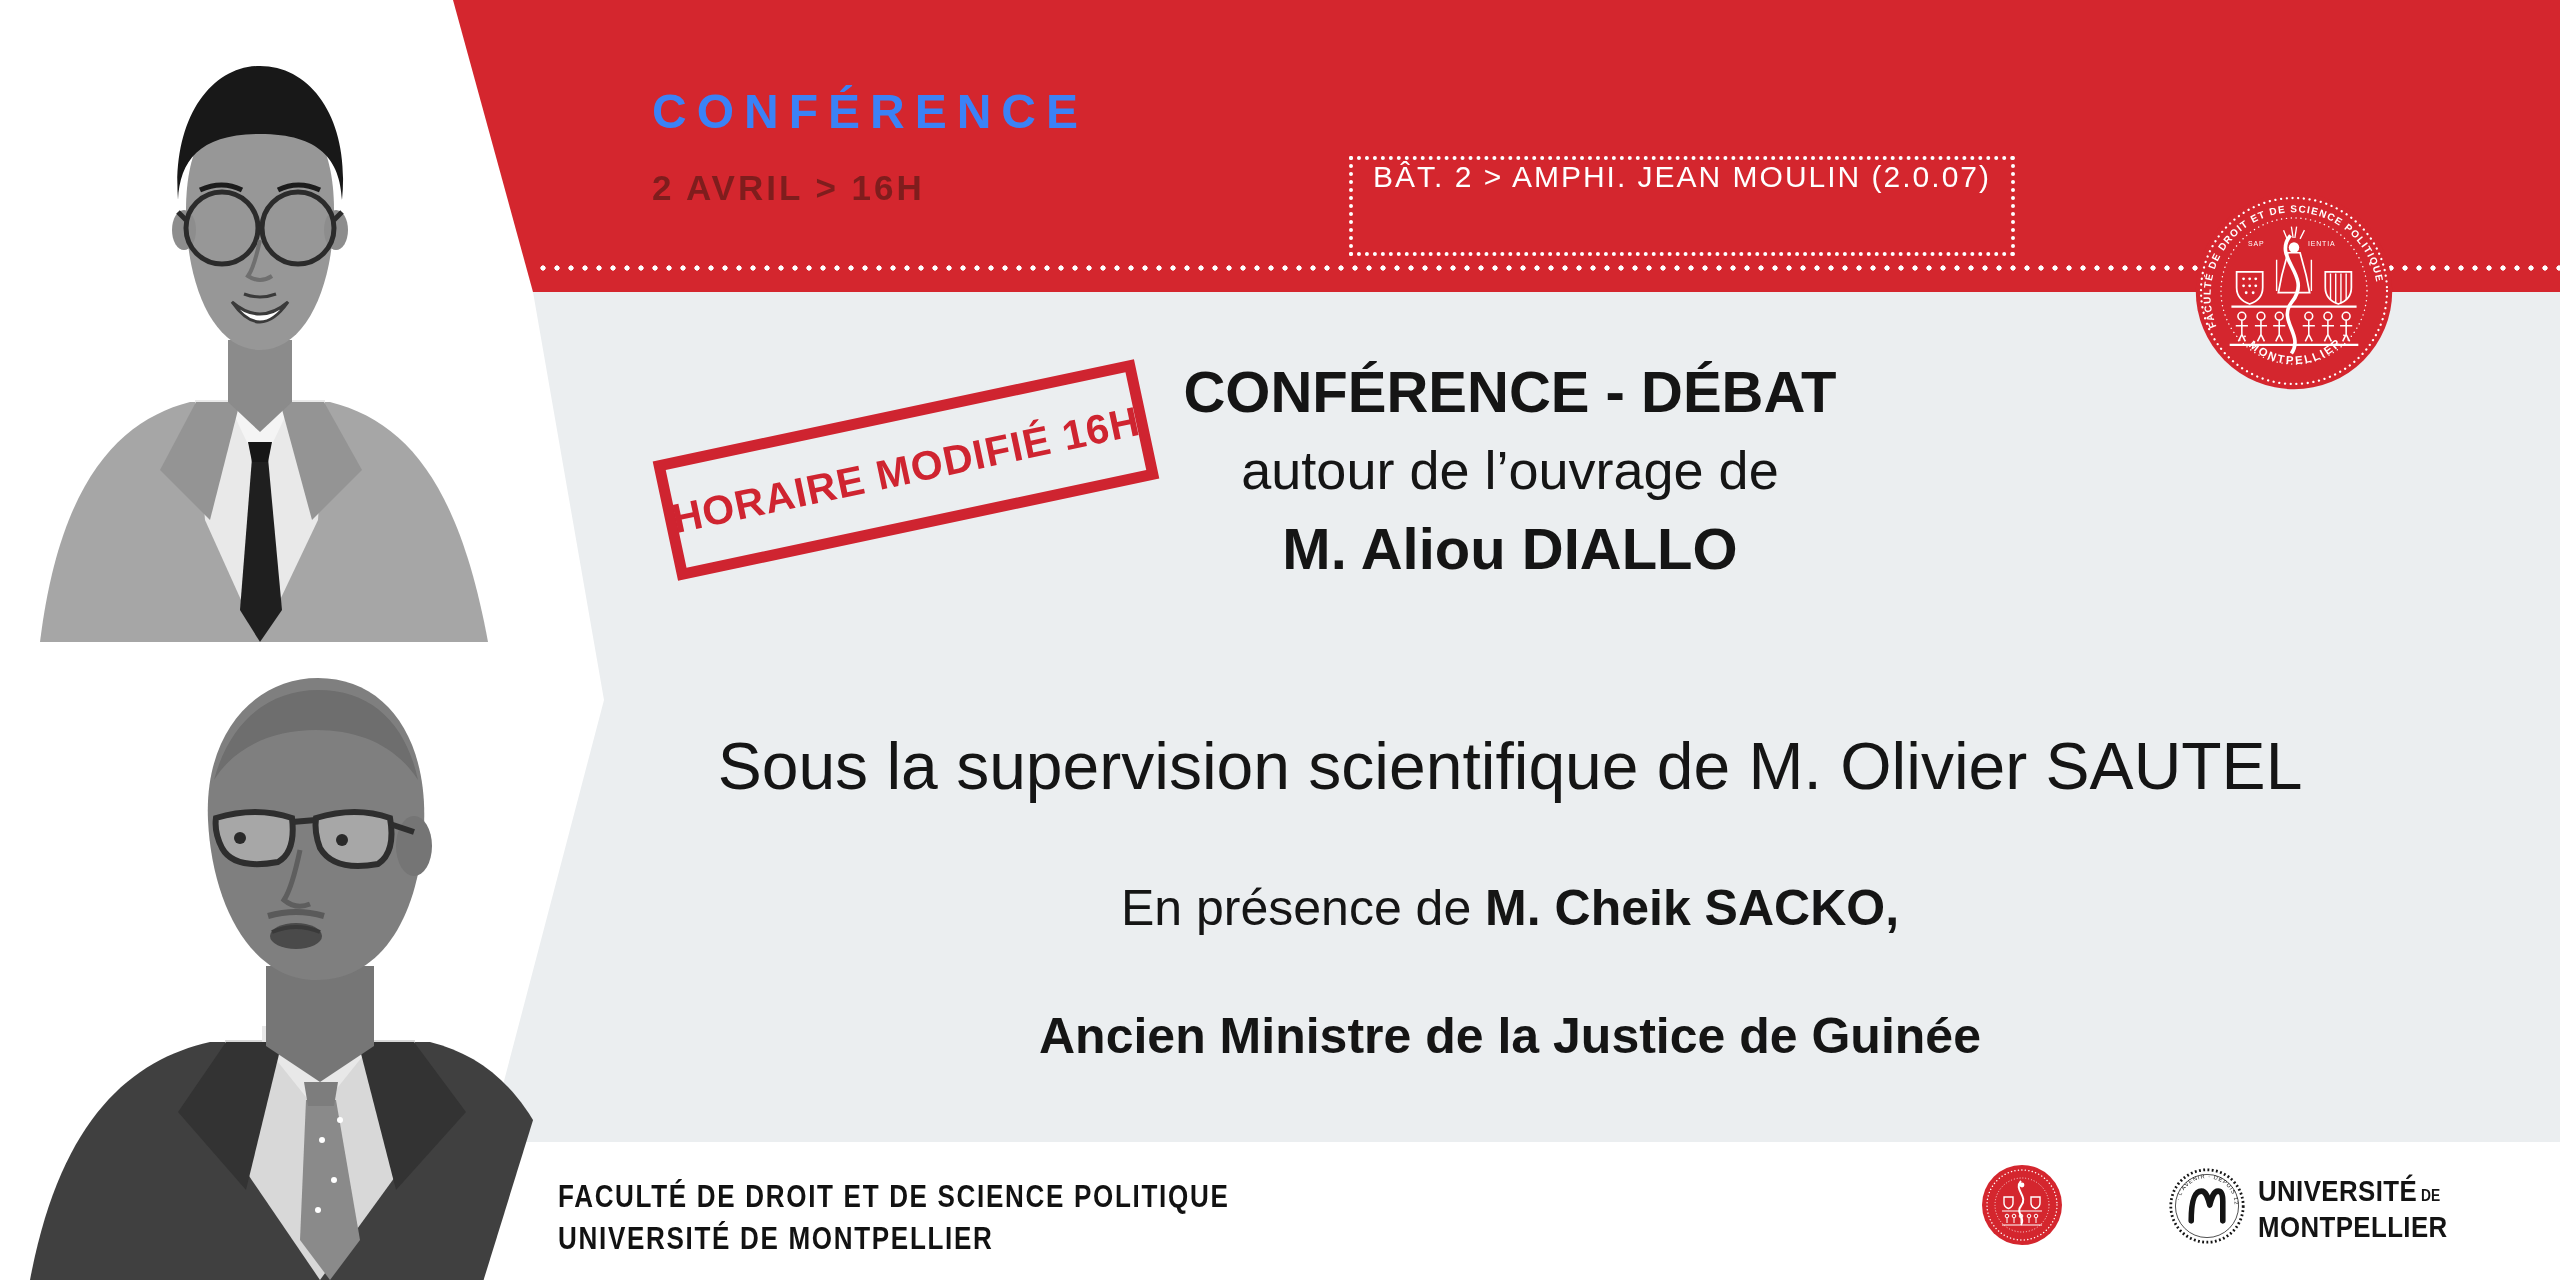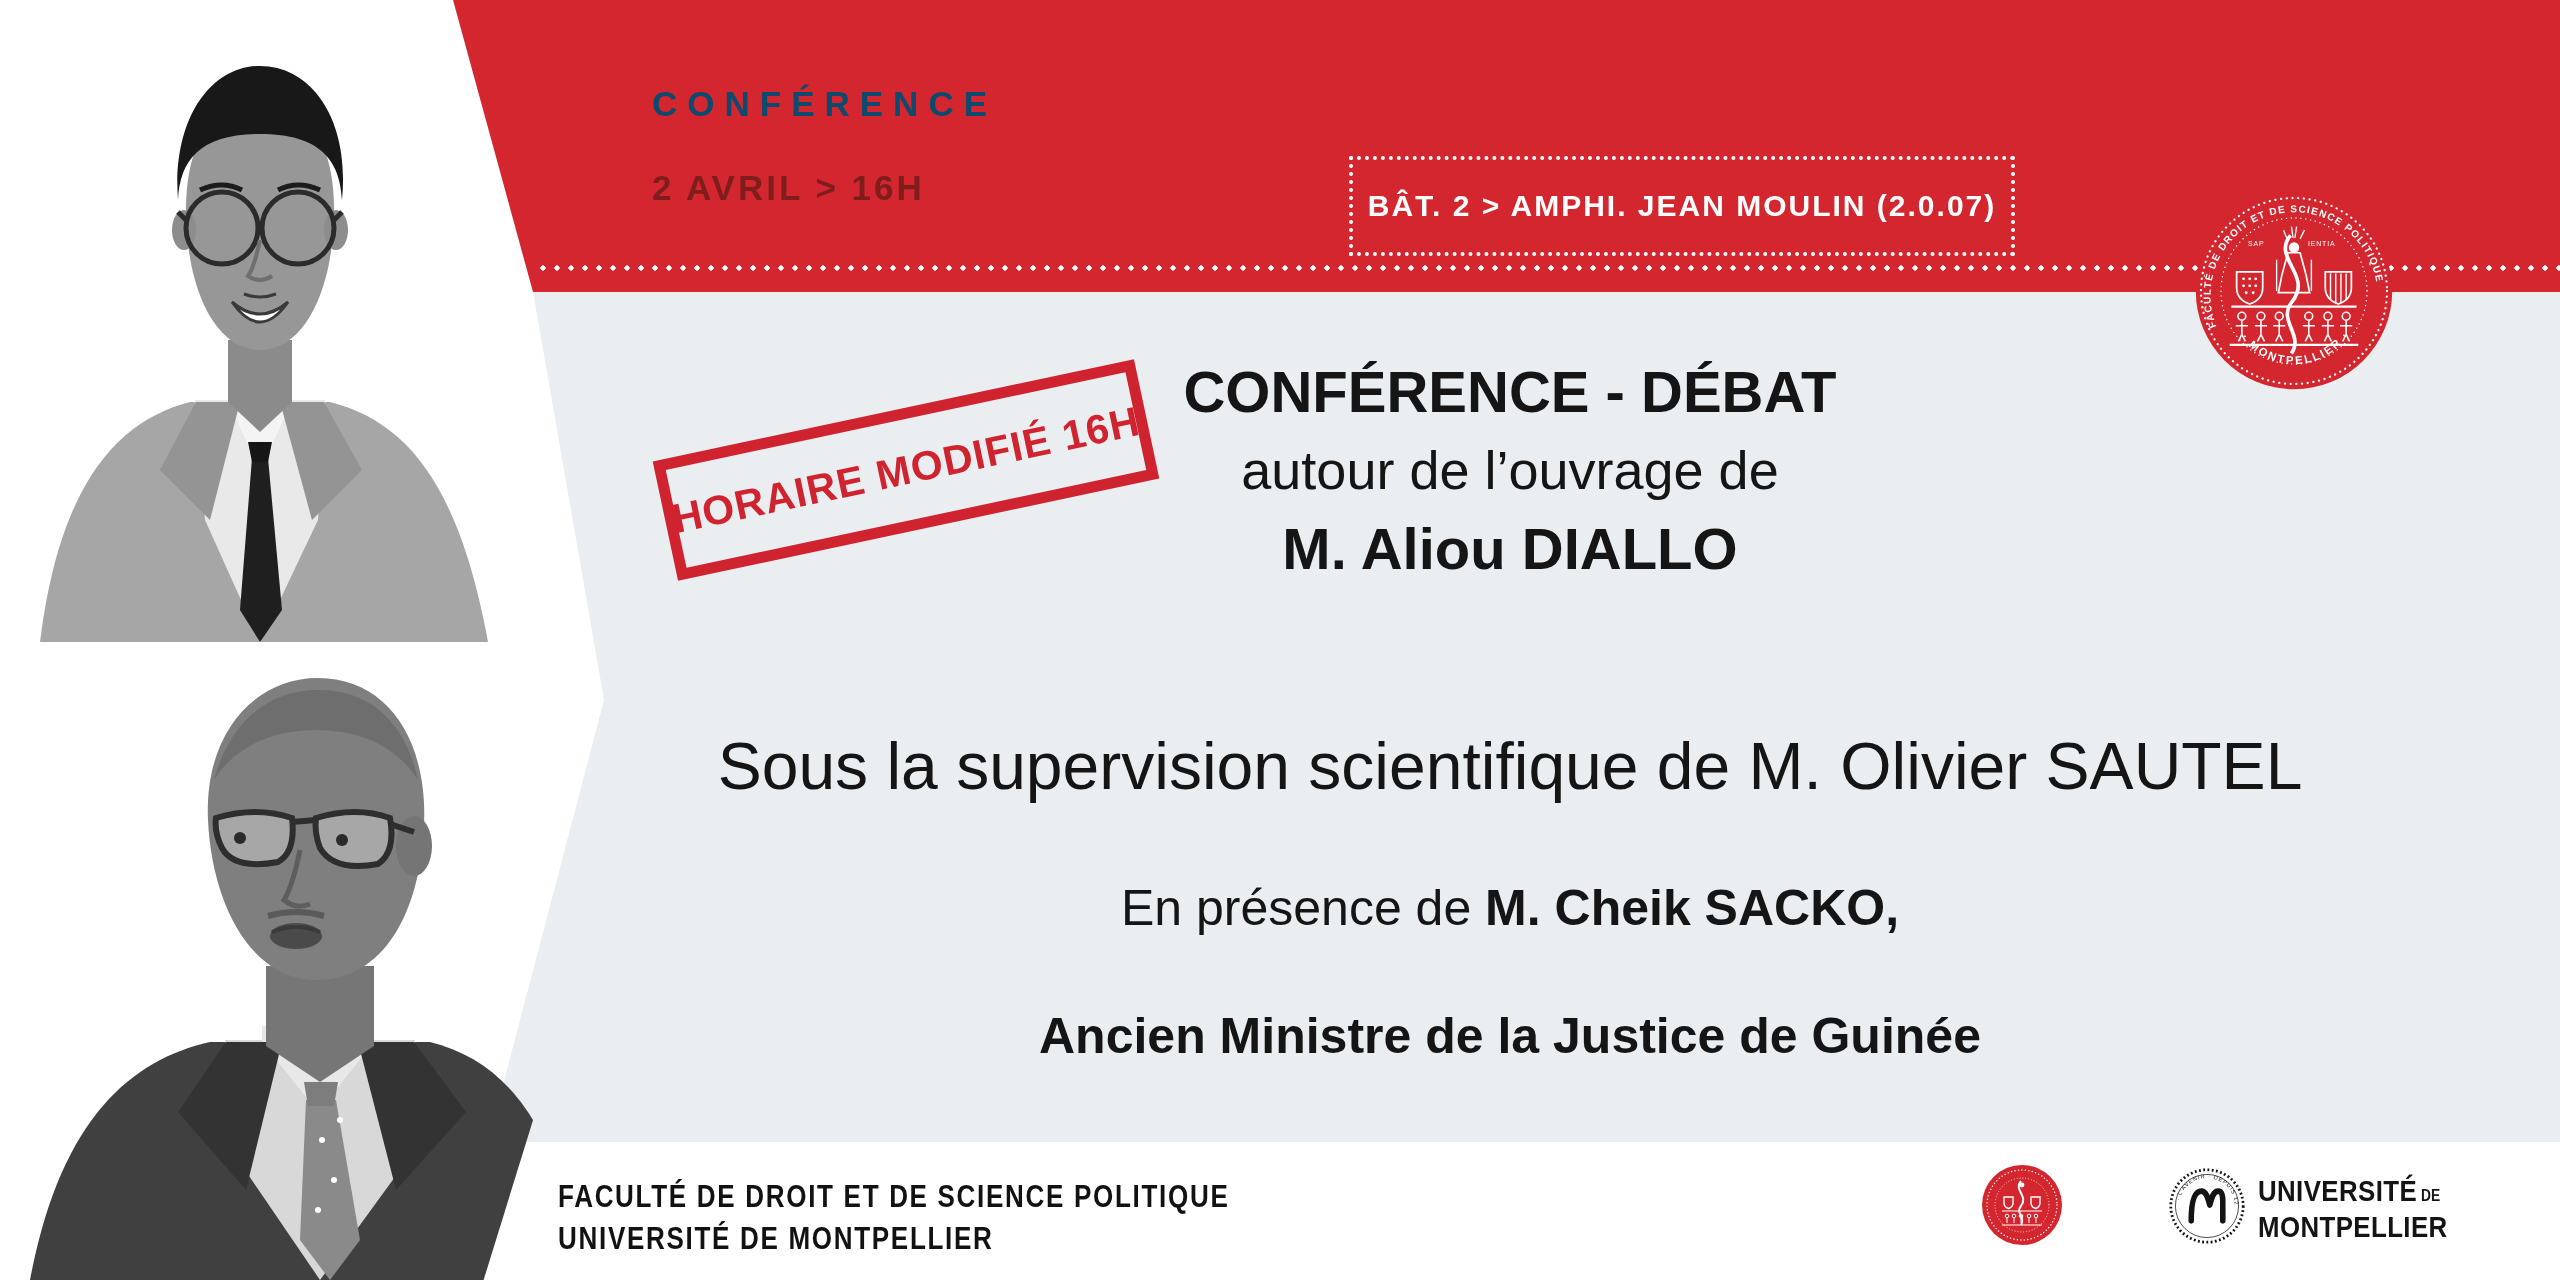--- a/index.html
+++ b/index.html
@@ -5,26 +5,26 @@
   html,body{margin:0;padding:0;background:#ffffff;}
   #poster{
     position:relative;width:2560px;height:1280px;overflow:hidden;
     background:#ffffff;font-family:"Liberation Sans",sans-serif;
   }
   
   #red-band{
     position:absolute;left:0;top:0;width:2560px;height:292px;background:#d4262e;
     clip-path:polygon(453px 0,2560px 0,2560px 292px,533px 292px);z-index:4;
   }
-  #kicker{position:absolute;left:652px;top:84px;color:#0c4a6e;font-size:35px;font-weight:800;letter-spacing:10px;z-index:5;}
+  #kicker{position:absolute;left:652px;top:84px;color:#3b82f6;font-size:48px;font-weight:800;letter-spacing:10px;z-index:5;}
   #datetime{position:absolute;left:652px;top:168px;color:#7f1d1d;font-size:35px;font-weight:800;letter-spacing:3px;z-index:5;}
   #location-box{
     position:absolute;left:1349px;top:156px;width:666px;height:100px;z-index:5;
-    border:4px dotted #ffffff;display:flex;align-items:center;justify-content:center;
-    color:#fff;font-size:30px;font-weight:700;letter-spacing:2px;box-sizing:border-box;
+    border:4px dotted #ffffff;display:flex;align-items:flex-start;justify-content:center;
+    color:#fff;font-size:30px;font-weight:400;letter-spacing:2px;box-sizing:border-box;
   }
   #dotted-line{
     position:absolute;left:536px;top:265px;width:2024px;height:6px;z-index:5;
     background-image:radial-gradient(circle 2.6px,#ffffff 97%,rgba(255,255,255,0) 100%);
     background-size:14px 6px;background-repeat:repeat-x;
   }
   
   #gray-panel{
     position:absolute;left:0;top:0;width:2560px;height:1280px;background:#ebeef0;z-index:2;
     clip-path:polygon(533px 292px,2560px 292px,2560px 1142px,488px 1142px,604px 700px);

